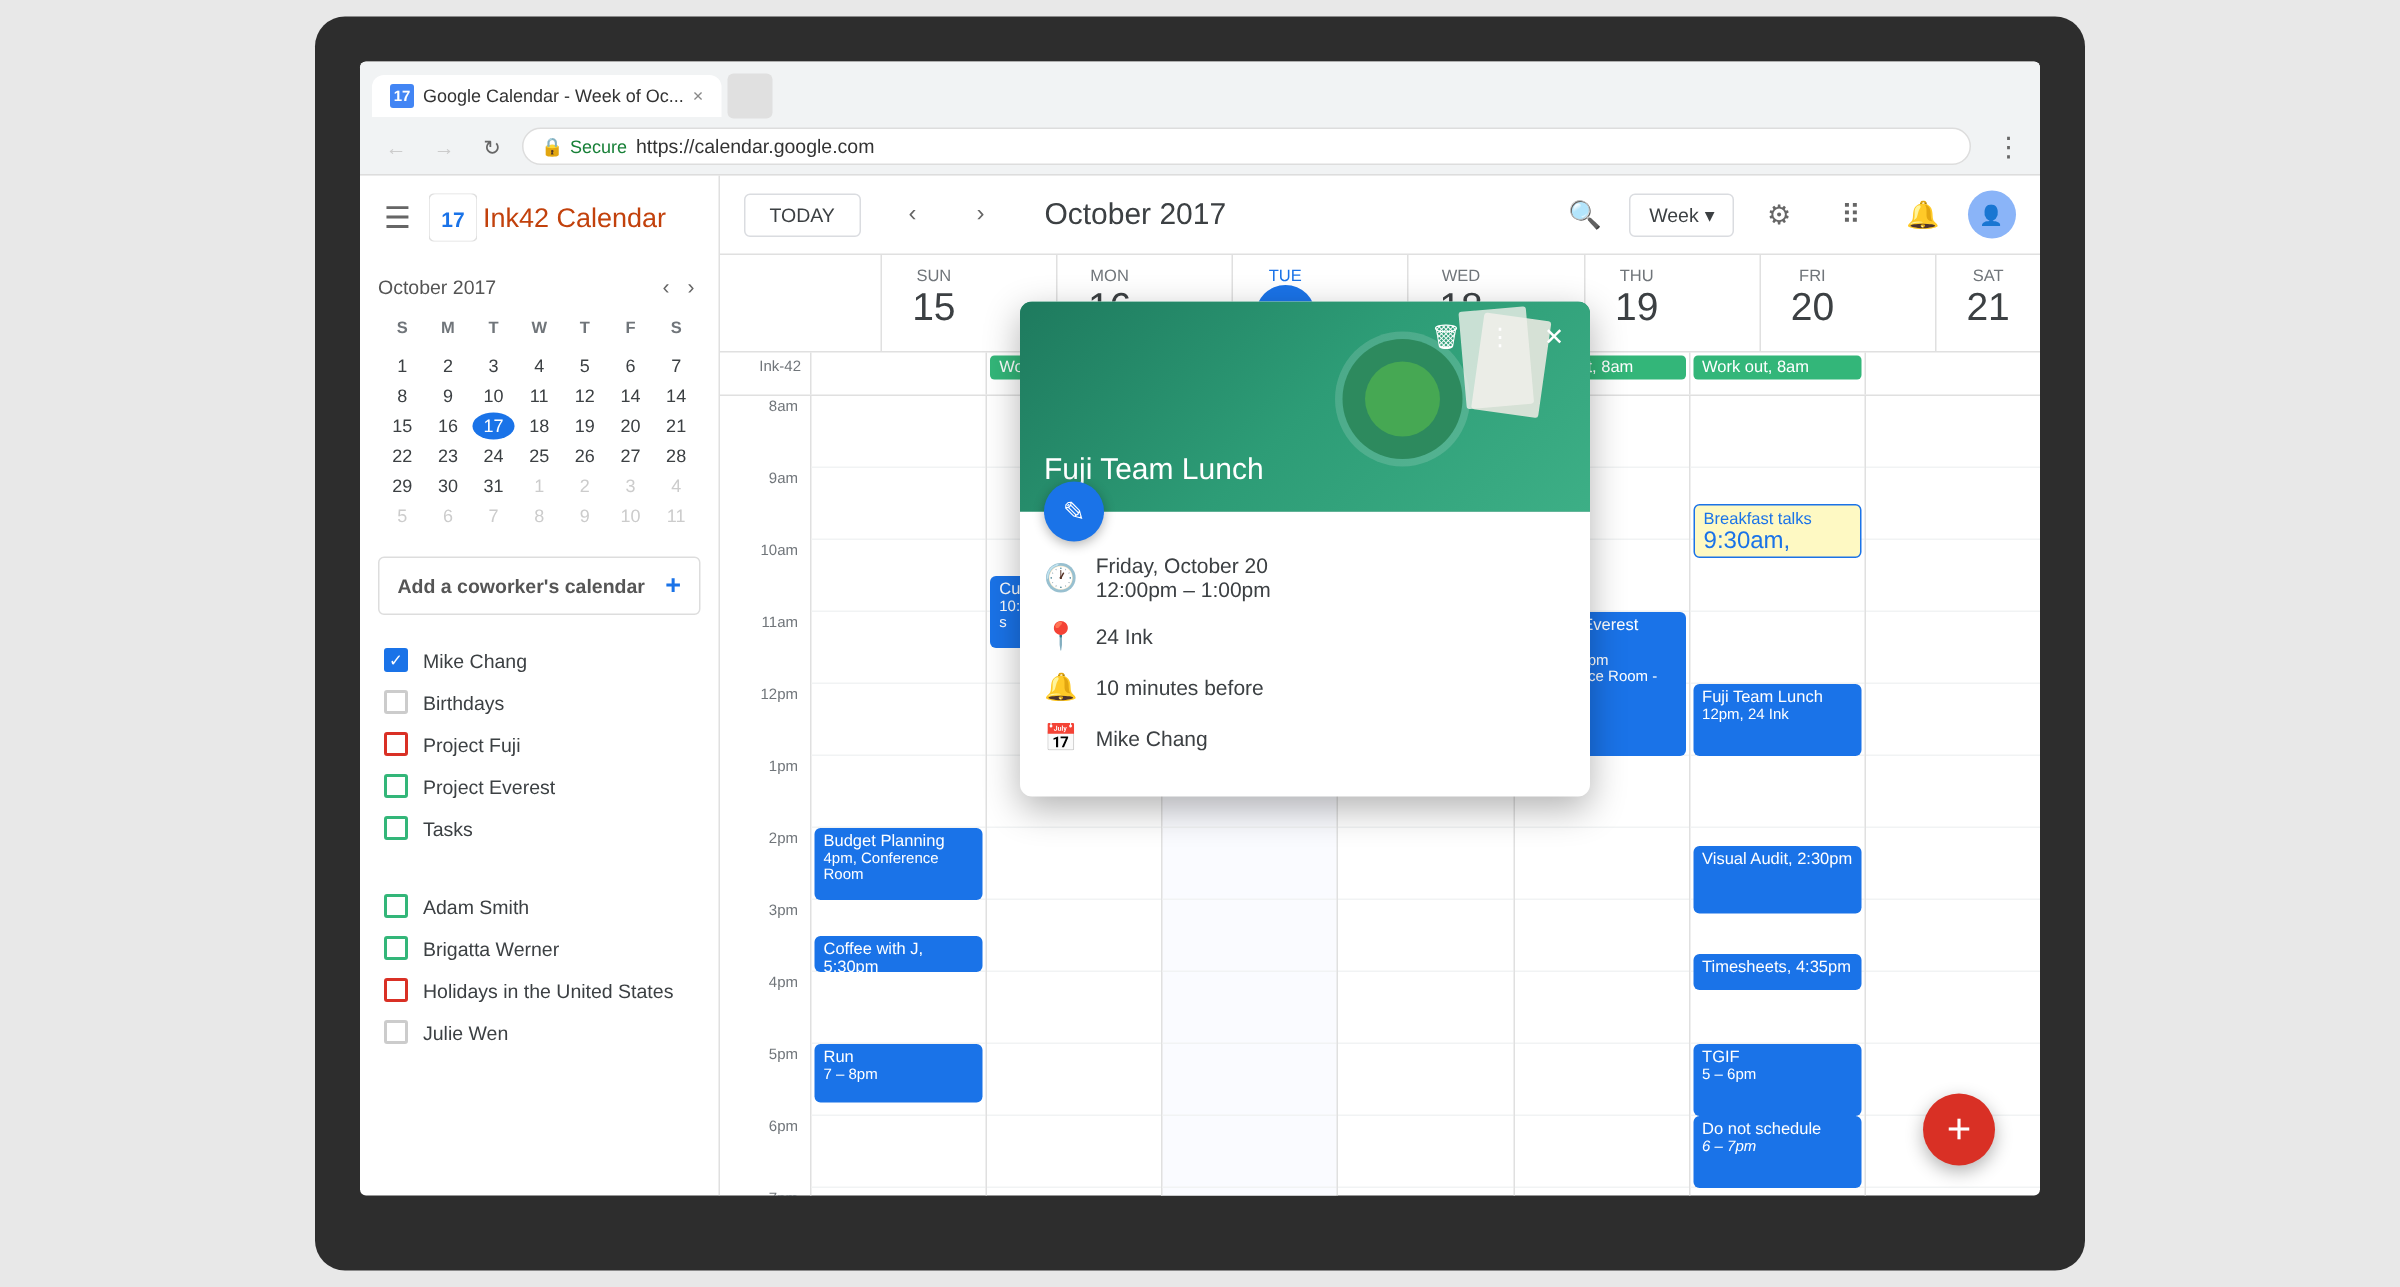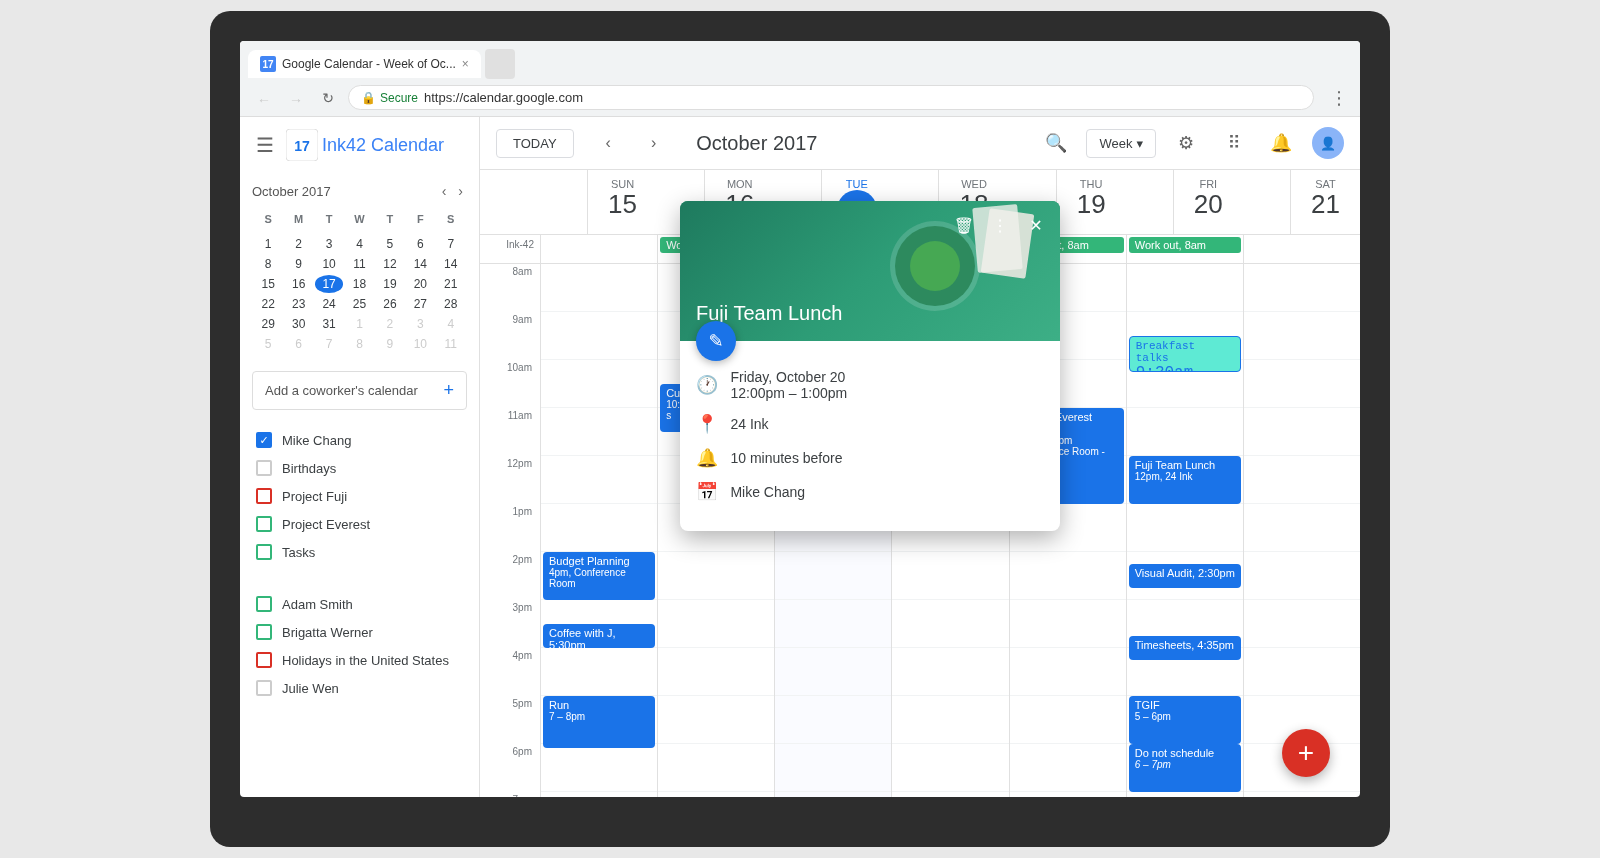--- a/index.html
+++ b/index.html
@@ -106,21 +106,21 @@
     }
     .hamburger { font-size: 20px; color: #666; cursor: pointer; }
     .app-logo {
       display: flex; align-items: center; gap: 4px;
     }
     .logo-icon {
       width: 32px; height: 32px;
       display: flex; align-items: center; justify-content: center;
     }
     .app-name { font-size: 18px; color: #555; }
-    .app-name span { font-weight: 500; color: #3b82f6; }
+    .app-name span { font-weight: 500; color: #c2410c; }
 
     .mini-calendar {
       padding: 8px 12px;
     }
     .mini-cal-header {
       display: flex; align-items: center; justify-content: space-between;
       margin-bottom: 8px;
     }
     .mini-cal-title { font-size: 13px; color: #555; font-weight: 500; }
     .mini-cal-nav { color: #666; cursor: pointer; font-size: 14px; padding: 2px 4px; }
@@ -137,21 +137,21 @@
       background: #1a73e8; color: white; border-radius: 50%;
       font-weight: 500;
     }
     .mini-cal-grid td.other-month { color: #ccc; }
 
     .add-coworker {
       margin: 8px 12px;
       display: flex; align-items: center; justify-content: space-between;
       border: 1px solid #ddd; border-radius: 4px;
       padding: 8px 12px; cursor: pointer;
-      font-size: 13px; color: #555;
+      font-size: 13px; color: #555; font-weight: bold;
     }
     .add-coworker-plus { color: #1a73e8; font-size: 18px; }
 
     .calendar-list { padding: 8px 0; }
     .calendar-item {
       display: flex; align-items: center; gap: 10px;
       padding: 6px 16px; cursor: pointer; font-size: 13px; color: #3c4043;
     }
     .cal-checkbox {
       width: 16px; height: 16px; border-radius: 2px;
@@ -241,21 +241,21 @@
     .hour-line {
       height: 48px; border-bottom: 1px solid #f1f3f4;
     }
 
     .cal-event {
       position: absolute; left: 2px; right: 2px;
       border-radius: 4px; padding: 3px 6px; font-size: 11px; color: white;
       overflow: hidden; cursor: pointer; z-index: 1;
     }
     .cal-event.blue { background: #1a73e8; }
-    .cal-event.blue-outline { background: #5eead4; color: #1a73e8; border: 1px solid #1a73e8; font-family: Liberation Mono, monospace; }
+    .cal-event.blue-outline { background: #fef9c3; color: #1a73e8; border: 1px solid #1a73e8; }
 
     
     .event-popup {
       position: absolute;
       top: 160px; left: 440px;
       width: 380px;
       background: white;
       border-radius: 8px;
       box-shadow: 0 8px 24px rgba(0,0,0,0.3);
       overflow: hidden;
@@ -579,21 +579,21 @@
 
               <div class="cal-event blue" style="top:288px;height:48px;">
                 <div>Budget Planning</div>
                 <div style="font-size:10px;">4pm, Conference Room</div>
               </div>
 
               <div class="cal-event blue" style="top:360px;height:24px;">
                 <div>Coffee with J, 5:30pm</div>
               </div>
 
-              <div class="cal-event blue" style="top:432px;height:52px;">
+              <div class="cal-event blue" style="top:432px;height:39px;">
                 <div>Run</div>
                 <div style="font-size:10px;">7 – 8pm</div>
               </div>
             </div>
 
             <div class="day-column" style="position:relative;">
               <div class="hour-line"></div>
               <div class="hour-line"></div>
               <div class="hour-line"></div>
               <div class="hour-line"></div>
@@ -695,21 +695,21 @@
               <div class="cal-event blue-outline" style="top:72px;height:36px;">
                 <div style="font-weight:500;">Breakfast talks</div>
                 <div style="font-size:16px;">9:30am, Auditorium</div>
               </div>
 
               <div class="cal-event blue" style="top:192px;height:48px;">
                 <div style="font-weight:500;">Fuji Team Lunch</div>
                 <div style="font-size:10px;">12pm, 24 Ink</div>
               </div>
 
-              <div class="cal-event blue" style="top:300px;height:24px;">
+              <div class="cal-event blue" style="top:300px;height:45px;">
                 <div>Visual Audit, 2:30pm</div>
               </div>
 
               <div class="cal-event blue" style="top:372px;height:24px;">
                 <div>Timesheets, 4:35pm</div>
               </div>
 
               <div class="cal-event blue" style="top:432px;height:48px;">
                 <div style="font-weight:500;">TGIF</div>
                 <div style="font-size:10px;">5 – 6pm</div>

